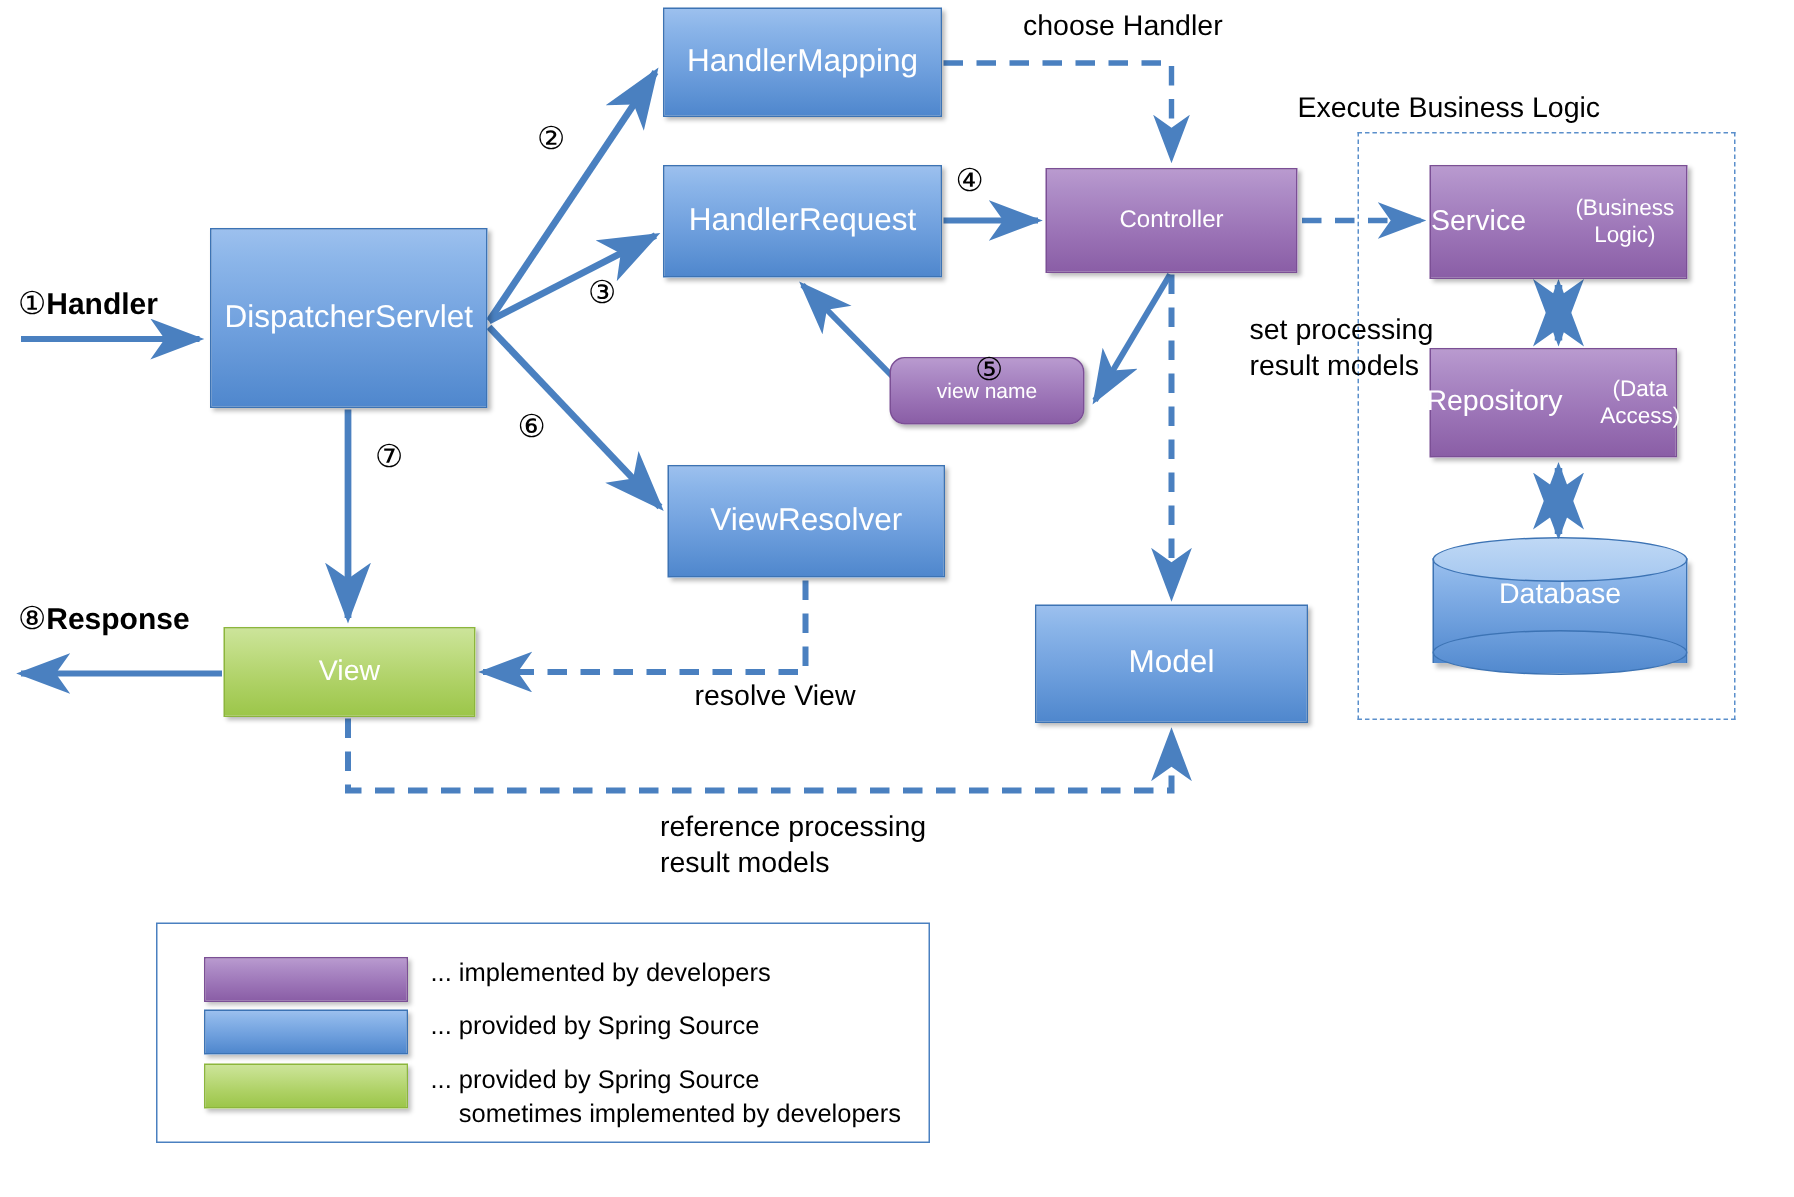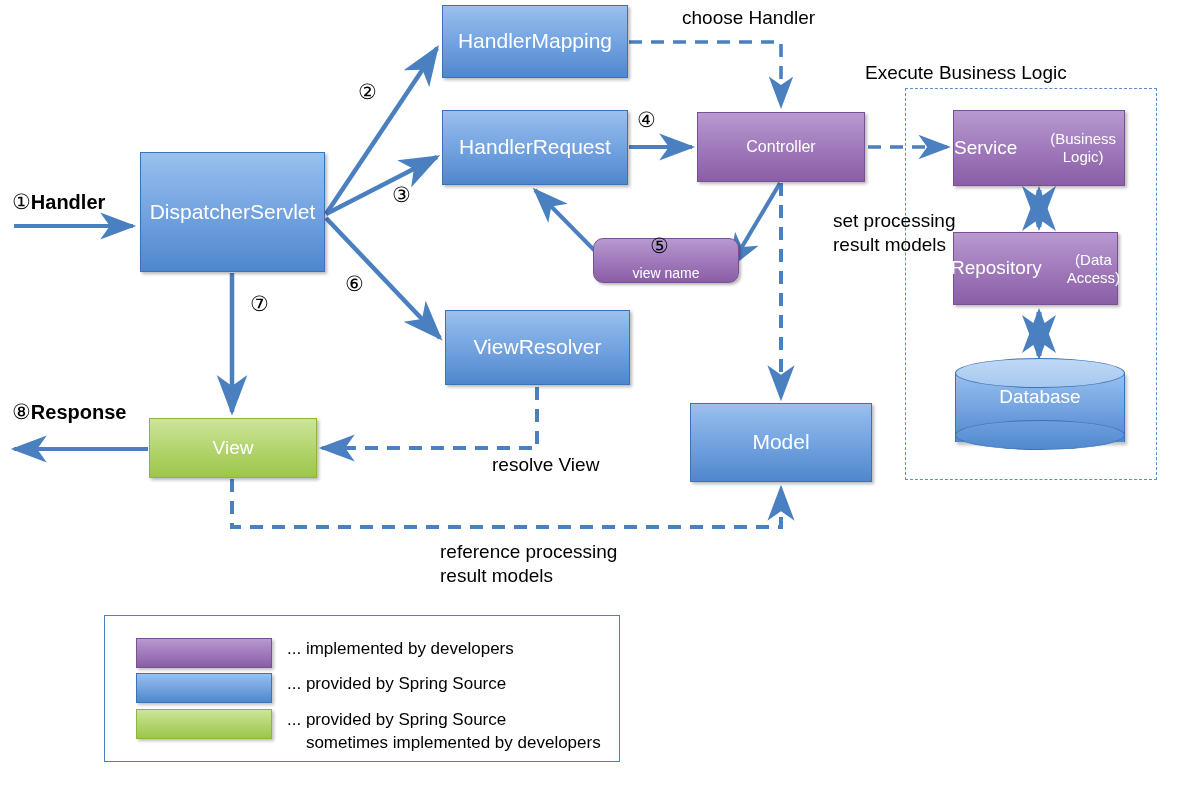--- a/index.html
+++ b/index.html
@@ -53,22 +53,22 @@
   #node-handler-mapping    { left: 442px; top: 5px;   width: 186px; height: 73px;  font-size: 21px; }
   #node-handler-adapter    { left: 442px; top: 110px; width: 186px; height: 75px;  font-size: 21px; }
   #node-controller         { left: 697px; top: 112px; width: 168px; height: 70px;  font-size: 16px; }
   #node-view-resolver      { left: 445px; top: 310px; width: 185px; height: 75px;  font-size: 21px; }
   #node-view               { left: 149px; top: 418px; width: 168px; height: 60px;  font-size: 19px; }
   #node-model              { left: 690px; top: 403px; width: 182px; height: 79px;  font-size: 21px; }
   #node-service            { left: 953px; top: 110px; width: 172px; height: 76px;  font-size: 19px; }
   #node-repository         { left: 953px; top: 232px; width: 165px; height: 73px;  font-size: 19px; }
 
   #node-view-name {
-    left: 593px; top: 238px; width: 146px; height: 45px;
-    font-size: 14px; border-radius: 10px; align-items: flex-end;
+    left: 593px; top: 238px; width: 130px; height: 45px;
+    font-size: 14px; border-radius: 10px;
   }
 
   .sub-label { font-size: 15px; display: block; margin-left: 25px; }
 
   
   #node-database {
     position: absolute;
     left: 955px; top: 358px; width: 187px; height: 92px;
     z-index: 5;
     text-decoration: underline;
@@ -128,21 +128,21 @@
   .anno {
     position: absolute;
     font-size: 19px;
     color: #000000;
     white-space: pre;
     line-height: 1.25;
     z-index: 6;
   }
   #anno-choose-handler   { left: 682px; top: 6px; text-align: right; }
   #anno-set-processing   { left: 797px; top: 209px; margin-left: 36px; }
-  #anno-resolve-view     { left: 492px; top: 453px; }
+  #anno-resolve-view     { left: 463px; top: 453px; }
   #anno-reference-models { left: 440px; top: 540px; }
 
   .step-label {
     position: absolute;
     font-size: 20px;
     font-weight: bold;
     color: #000000;
     white-space: nowrap;
     z-index: 6;
   }

